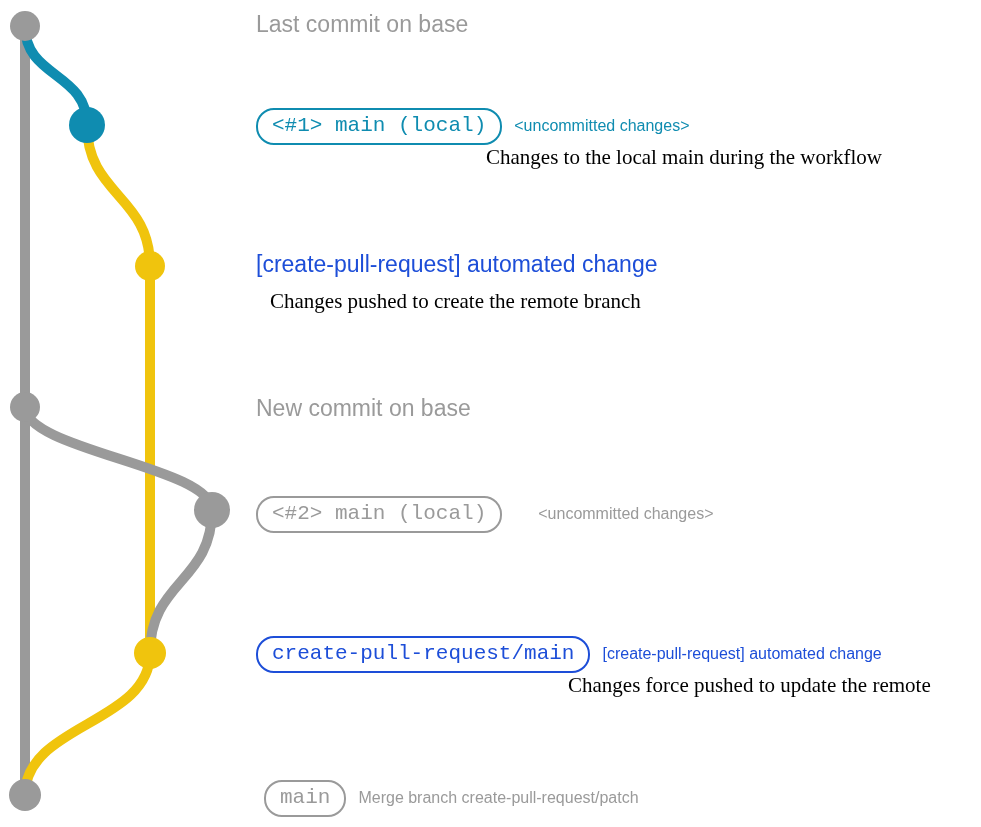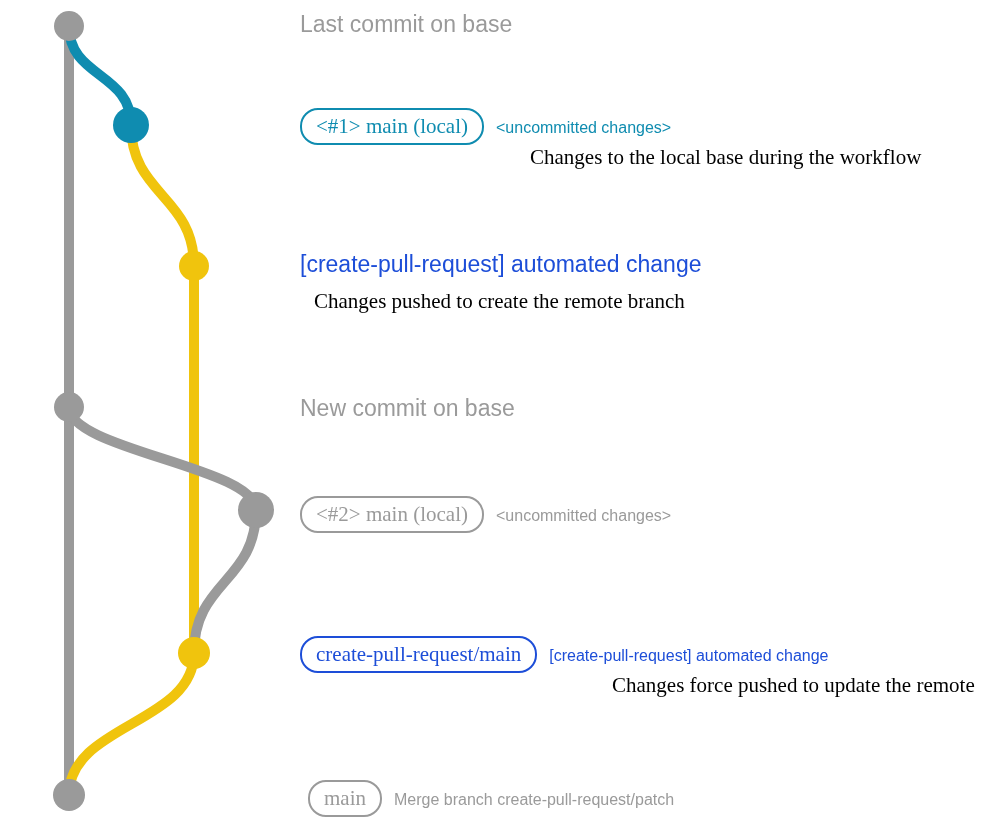--- a/index.html
+++ b/index.html
@@ -11,21 +11,20 @@
   body {
     font-family: "Liberation Sans", sans-serif;
     -webkit-font-smoothing: antialiased;
   }
   #canvas {
     position: relative;
     width: 936px;
     height: 827px;
     background: #ffffff;
     overflow: hidden;
-    margin-left: 44px;
   }
   #graph {
     position: absolute;
     left: 0;
     top: 0;
     width: 981px;
     height: 827px;
   }
   .row {
     position: absolute;
@@ -33,21 +32,21 @@
     align-items: baseline;
     white-space: nowrap;
   }
   .pill {
     display: inline-block;
     border: 2px solid currentColor;
     border-radius: 18px;
     padding: 5px 14px 6px 14px;
     font-size: 21px;
     line-height: 1.05;
-    font-family: Liberation Serif, serif;
+    font-family: Liberation Mono, monospace;
     background: transparent;
     text-align: right;
   }
   .subject {
     font-size: 16px;
     font-family: "Liberation Sans", sans-serif;
     line-height: 1.05;
   }
   .plain-subject {
     font-size: 23px;
@@ -100,32 +99,32 @@
   <div class="row" style="left:256px; top:12px;">
     <span class="plain-subject c-gray">Last commit on base</span>
   </div>
 
   <div class="row" style="left:256px; top:108px;">
     <span class="pill-wrap">
       <span class="pill c-blue">&lt;#1&gt; main (local)</span>
     </span>
     <span class="subject c-blue">&lt;uncommitted changes&gt;</span>
   </div>
-  <div class="desc" style="left:486px; top:146px;">Changes to the local base during the workflow</div>
+  <div class="desc" style="left:486px; top:146px;">Changes to the local main during the workflow</div>
 
   <div class="row" style="left:256px; top:252px;">
     <span class="plain-subject c-yellow">[create-pull-request] automated change</span>
   </div>
   <div class="desc" style="left:270px; top:290px;">Changes pushed to create the remote branch</div>
 
   <div class="row" style="left:256px; top:396px;">
     <span class="plain-subject c-gray">New commit on base</span>
   </div>
 
-  <div class="row" style="left:256px; top:496px;">
+  <div class="row" style="left:256px; top:496px;gap:24px;">
     <span class="pill-wrap">
       <span class="pill c-gray">&lt;#2&gt; main (local)</span>
     </span>
     <span class="subject c-gray">&lt;uncommitted changes&gt;</span>
   </div>
 
   <div class="row" style="left:256px; top:636px;">
     <span class="pill-wrap">
       <span class="pill c-yellow">create-pull-request/main</span>
     </span>

